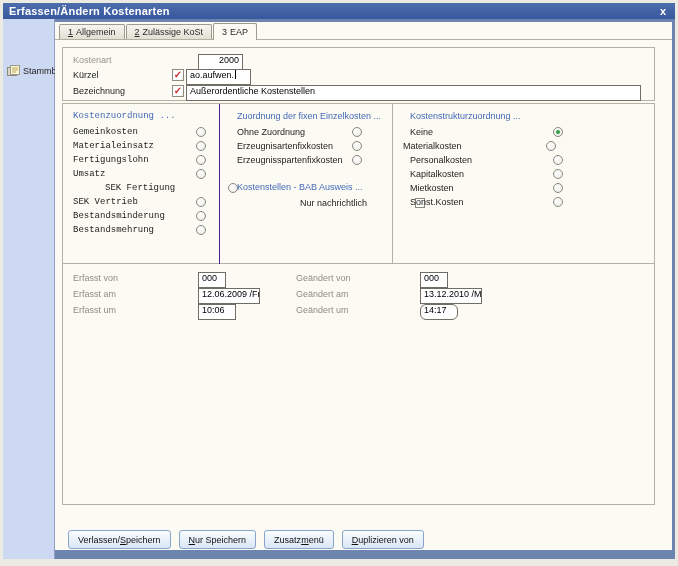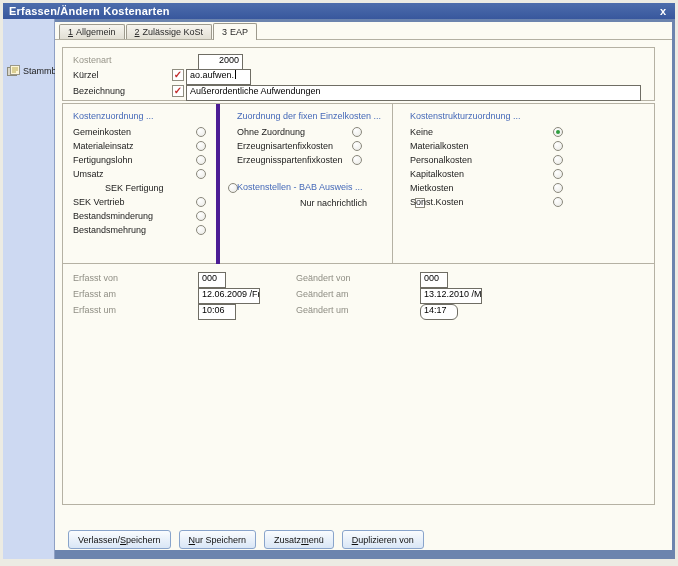--- a/index.html
+++ b/index.html
@@ -67,21 +67,21 @@
   .caret{display:inline-block;width:1px;height:9px;background:#000;vertical-align:-1px;margin-left:1px;}
   .checkbtn{
     position:absolute;top:0;width:12px;height:12px;box-sizing:border-box;
     background:#fff;border:1px solid #8f8d80;
     color:#c22a2a;font-size:10px;font-weight:bold;line-height:10px;text-align:center;
     cursor:default;
   }
   
   .cols{position:absolute;left:0;top:0;width:100%;height:160px;border-bottom:1px solid #b5b1a3;box-sizing:border-box;}
   .col{position:absolute;top:0;height:160px;box-sizing:border-box;}
-  .c1{left:0;width:157px;border-right:4px solid #4c1d95;}
+  .c1{left:0;width:157px;border-right:1px solid #4c1d95;font-family:Liberation Mono, monospace;}
   .c2{left:157px;width:173px;border-right:1px solid #b5b1a3;}
   .c3{left:330px;width:262px;}
   .sect{position:absolute;color:#4569b8;white-space:nowrap;}
   .rrow{position:absolute;height:12px;line-height:12px;white-space:nowrap;}
   .radio{
     position:absolute;top:1px;width:10px;height:10px;border-radius:50%;
     background:radial-gradient(circle at 35% 30%,#ffffff,#e9e9e4);
     border:1px solid #8a887c;box-sizing:border-box;cursor:default;
   }
   .radio.sel::after{
@@ -154,21 +154,21 @@
             <div class="field right" style="left:135px;width:45px;">2000</div>
           </div>
           <div class="frow" style="top:21px;">
             <span class="flabel">Kürzel</span>
             <div class="checkbtn" style="left:109px;">✓</div>
             <div class="field" style="left:123px;width:65px;"><span>ao.aufwen.</span><span class="caret"></span></div>
           </div>
           <div class="frow" style="top:37px;">
             <span class="flabel">Bezeichnung</span>
             <div class="checkbtn" style="left:109px;">✓</div>
-            <div class="field" style="left:123px;width:455px;">Außerordentliche Aufwendungen</div>
+            <div class="field" style="left:123px;width:455px;">Außerordentliche Kostenstellen</div>
           </div>
         </div>
 
         <div class="gb gb2">
           <div class="cols">
 
             <div class="col c1">
               <div class="sect" style="left:10px;top:7px;">Kostenzuordnung ...</div>
               <div class="rrow" style="left:10px;top:22px;"><span>Gemeinkosten</span><span class="radio" style="left:123px;"></span></div>
               <div class="rrow" style="left:10px;top:36px;"><span>Materialeinsatz</span><span class="radio" style="left:123px;"></span></div>
@@ -185,21 +185,21 @@
               <div class="rrow" style="left:17px;top:22px;"><span>Ohne Zuordnung</span><span class="radio" style="left:115px;"></span></div>
               <div class="rrow" style="left:17px;top:36px;"><span>Erzeugnisartenfixkosten</span><span class="radio" style="left:115px;"></span></div>
               <div class="rrow" style="left:17px;top:50px;"><span>Erzeugnisspartenfixkosten</span><span class="radio" style="left:115px;"></span></div>
               <div class="sect" style="left:17px;top:78px;">Kostenstellen - BAB Ausweis ...</div>
               <div class="rrow" style="left:32px;top:93px;margin-left:48px;"><span>Nur nachrichtlich</span><span class="chk" style="left:115px;"></span></div>
             </div>
 
             <div class="col c3">
               <div class="sect" style="left:17px;top:7px;text-align:center;">Kostenstrukturzuordnung ...</div>
               <div class="rrow" style="left:17px;top:22px;"><span>Keine</span><span class="radio sel" style="left:143px;"></span></div>
-              <div class="rrow" style="left:17px;top:36px;"><span>Materialkosten</span><span class="radio" style="left:143px;"></span></div>
+              <div class="rrow" style="left:10px;top:36px;"><span>Materialkosten</span><span class="radio" style="left:143px;"></span></div>
               <div class="rrow" style="left:17px;top:50px;"><span>Personalkosten</span><span class="radio" style="left:143px;"></span></div>
               <div class="rrow" style="left:17px;top:64px;"><span>Kapitalkosten</span><span class="radio" style="left:143px;"></span></div>
               <div class="rrow" style="left:17px;top:78px;text-align:right;"><span>Mietkosten</span><span class="radio" style="left:143px;"></span></div>
               <div class="rrow" style="left:17px;top:92px;"><span>Sonst.Kosten</span><span class="radio" style="left:143px;"></span></div>
             </div>
           </div>
 
           <div class="arow" style="top:168px;">
             <span class="alabel" style="left:10px;">Erfasst von</span>
             <div class="field" style="left:135px;width:28px;">000</div>

